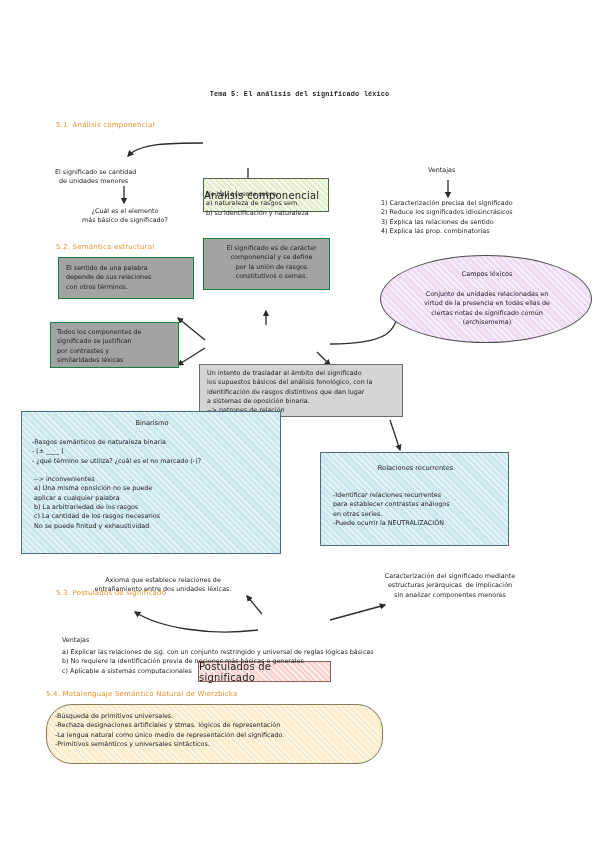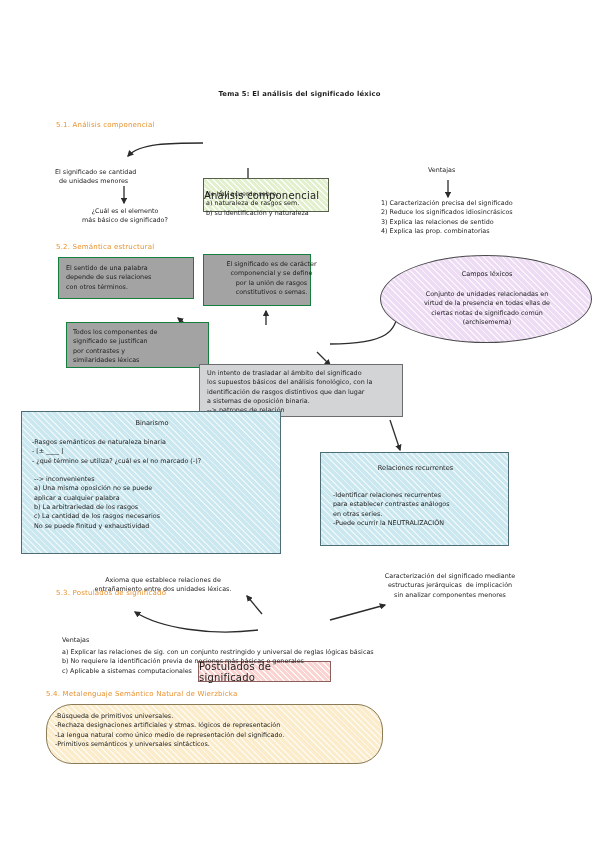--- a/index.html
+++ b/index.html
@@ -62,21 +62,21 @@
 
   svg.arrows{position:absolute;left:0;top:0;width:599px;height:848px;pointer-events:none;}
 
   .blk{position:absolute;white-space:pre;font-size:6.4px;line-height:9.3px;}
 </style>
 </head>
 <body>
 
 <div class="page">
 
-  <div class="ttl" style="left:0;top:90px;width:599px;text-align:center;">Tema 5: El análisis del significado léxico</div>
+  <div class="ttl" style="left:0;top:90px;width:599px;text-align:center;font-family:Liberation Mono, monospace;">Tema 5: El análisis del significado léxico</div>
 
   <svg class="arrows" viewBox="0 0 599 848">
     <defs>
       <marker id="ah" viewBox="0 0 10 10" refX="8" refY="5" markerWidth="5" markerHeight="5" orient="auto-start-reverse">
         <path d="M0,0 L10,5 L0,10 z" fill="#2b2b2b"></path>
       </marker>
     </defs>
     <g fill="none" stroke="#2b2b2b" stroke-width="1.3" marker-end="url(#ah)">
 
       <path d="M203,143 C170,143 140,143 128,156"></path>
@@ -133,28 +133,28 @@
 4) Explica las prop. combinatorias</div>
 
   <div class="head" style="left:56px;top:243px;">5.2. Semántica estructural</div>
 
   <div class="box plain" style="left:58px;top:257px;width:136px;height:42px;">
     <div class="blk" style="left:7px;top:6px;">El sentido de una palabra
 depende de sus relaciones
 con otros términos.</div>
   </div>
 
-  <div class="box plain" style="left:203px;top:254px;width:108px;height:52px;">
+  <div class="box plain" style="left:203px;top:238px;width:127px;height:52px;">
     <div class="blk ctr" style="left:0;top:5px;width:135px;">El significado es de carácter
 componencial y se define
 por la unión de rasgos
 constitutivos o semas.</div>
   </div>
 
-  <div class="box plain" style="left:66px;top:322px;width:143px;height:46px;">
+  <div class="box plain" style="left:50px;top:322px;width:129px;height:46px;">
     <div class="blk" style="left:6px;top:5px;">Todos los componentes de
 significado se justifican
 por contrastes y
 similaridades léxicas</div>
   </div>
 
   <div class="lbl hatch-purple" style="left:205px;top:331px;width:112px;height:22px;text-decoration:underline;">
     <span>Semántica estructural</span>
   </div>
 

